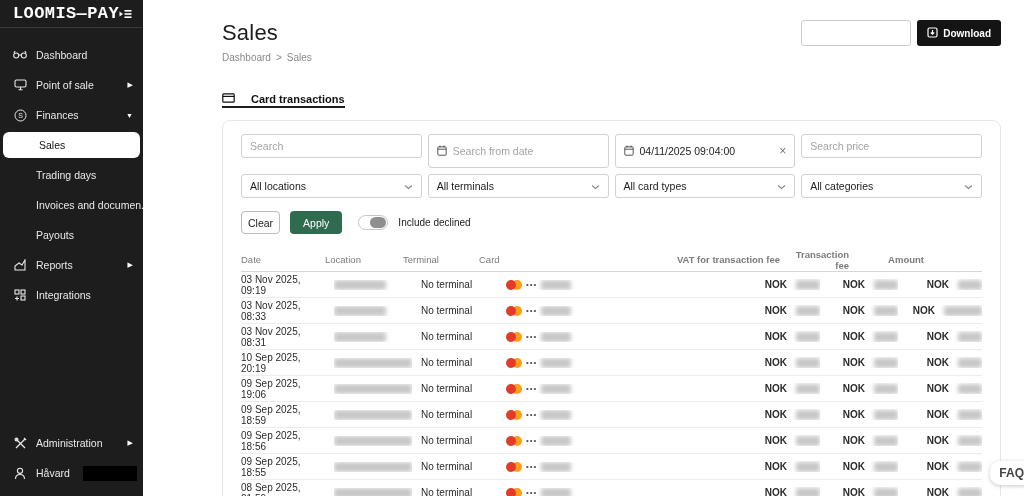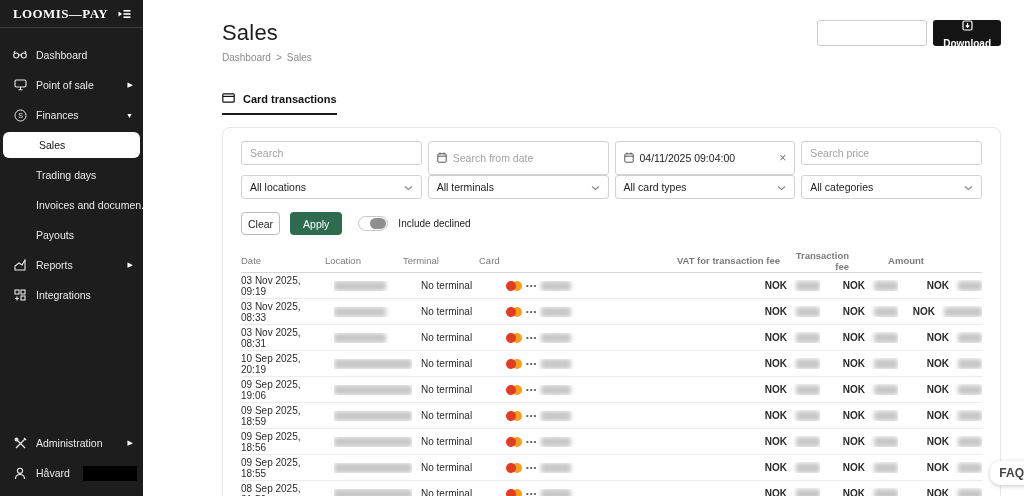--- a/index.html
+++ b/index.html
@@ -5,21 +5,21 @@
   * { margin:0; padding:0; box-sizing:border-box; }
   html,body { width:1024px; height:496px; overflow:hidden; }
   body { font-family:"Liberation Sans", sans-serif; background:#fff; display:flex; color:#222;
          -webkit-font-smoothing:antialiased; }
 
   
   .sidebar { width:143px; min-width:143px; background:#1d1d1d; color:#e9e9e9; display:flex;
              flex-direction:column; height:496px; font-size:10.5px; }
   .logo-row { height:28px; display:flex; align-items:center; justify-content:space-between;
               padding:0 12px 0 13px; border-bottom:1px solid #3a3a3a; }
-  .logo { font-family:Liberation Serif, serif; font-size:13px; letter-spacing:.4px;
+  .logo { font-family:Liberation Mono, monospace; font-size:17px; letter-spacing:.4px;
           font-weight:600; color:#fff; white-space:nowrap; }
   .collapse { color:#fff; font-size:10px; cursor:pointer; display:flex; align-items:center; gap:1px; }
   .nav { padding-top:12px; display:flex; flex-direction:column; }
   .nav-item { height:30px; display:flex; align-items:center; padding:0 10px 0 13px; gap:9px;
               cursor:pointer; white-space:nowrap; }
   .nav-item .lbl { flex:1; overflow:hidden; text-overflow:ellipsis; }
   .nav-ic { width:14px; height:14px; display:flex; align-items:center; justify-content:center; flex:none; }
   .nav-ic svg { display:block; }
   .chev { font-size:7px; color:#fff; flex:none; }
   .sub-item { height:30px; display:flex; align-items:center; padding-left:36px; cursor:pointer;
@@ -33,40 +33,40 @@
   .main { flex:1; position:relative; padding:20px 79px 0 79px; }
   .hdr-row { display:flex; justify-content:space-between; align-items:flex-start; }
   .page-title { font-size:22px; font-weight:400; color:#1d1d1d; letter-spacing:.2px; }
   .breadcrumb { margin-top:6px; font-size:10px; color:#8a8a8a; display:flex; gap:5px; }
   .breadcrumb .cur { color:#8a8a8a; }
   .hdr-right { display:flex; gap:6px; align-items:center; }
   .empty-box { width:110px; height:26px; border:1px solid #ccc; border-radius:3px; background:#fff;
                font-size:10px; padding:0 6px; color:#333; }
   .dl-btn { height:26px; background:#141414; color:#fff; border:none; border-radius:3px;
             font-size:10px; font-weight:700; display:flex; align-items:center; gap:5px;
-            padding:0 10px; cursor:pointer; font-family:inherit;flex-direction:column; }
+            padding:0 10px; cursor:pointer; font-family:inherit; }
 
   .tabbar { margin-top:30px; display:flex; }
-  .tab { display:flex; align-items:center; gap:8px; font-size:11px; font-weight:700; color:#111;
-         padding-bottom:8px; border-bottom:2px solid #1d1d1d; cursor:pointer; }
+  .tab { display:flex; align-items:center; gap:16px; font-size:11px; font-weight:700; color:#111;
+         padding-bottom:1px; border-bottom:2px solid #1d1d1d; cursor:pointer; }
 
   .panel { margin-top:12px; border:1px solid #e7e7e7; border-radius:8px; background:#fff;
            padding:13px 18px 0 18px; height:400px; }
   .filters { display:grid; grid-template-columns:repeat(4,1fr); gap:6px; }
   .f-input { height:24px; border:1px solid #d2d2d2; border-radius:3px; background:#fff;
              font-size:10.5px; padding:0 8px; width:100%; color:#222; font-family:inherit; }
   .f-input::placeholder { color:#a3a3a3; }
   .icon-box { height:24px; border:1px solid #d2d2d2; border-radius:3px; background:#fff;
               display:flex; align-items:center; padding:16px 8px; gap:6px; font-size:10.5px; }
   .icon-box .ph { color:#a3a3a3; }
   .icon-box .val { color:#222; flex:1; }
   .clear-x { color:#777; font-size:12px; cursor:pointer; line-height:1; }
   .sel { height:24px; border:1px solid #d2d2d2; border-radius:3px; background:#fff; display:flex;
          align-items:center; justify-content:space-between; padding:0 8px; font-size:10.5px;
-         color:#222; cursor:pointer; }
+         color:#222; cursor:pointer; margin-top:6px; }
   .actions { display:flex; align-items:center; gap:10px; margin-top:13px; }
   .btn-clear { height:23px; padding:0 6px; border:1px solid #bbb; border-radius:4px; background:#fff;
                font-size:10.5px; color:#222; cursor:pointer; font-family:inherit; }
   .btn-apply { height:23px; padding:0 13px; border:none; border-radius:4px; background:#2e6b4f;
                color:#fff; font-size:10.5px; cursor:pointer; font-family:inherit; }
   .toggle { width:30px; height:15px; border:1px solid #c6c6c6; border-radius:8px; background:#fff;
             position:relative; cursor:pointer; margin-left:6px; flex:none; }
   .toggle .knob { position:absolute; right:1px; top:1px; width:16px; height:11px; border-radius:6px;
                   background:#8f8f8f; }
   .toggle-lbl { font-size:10px; color:#222; }

